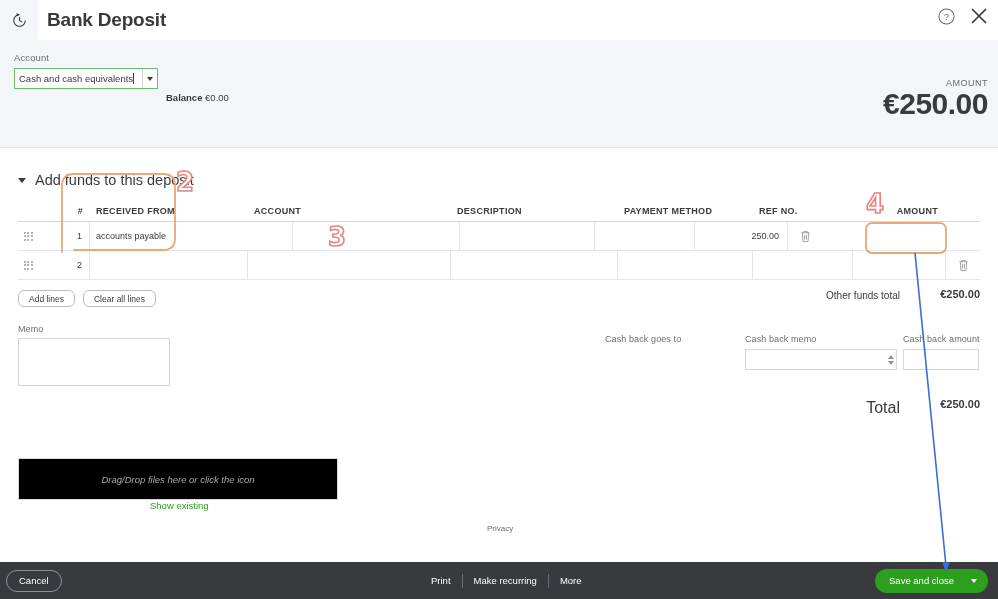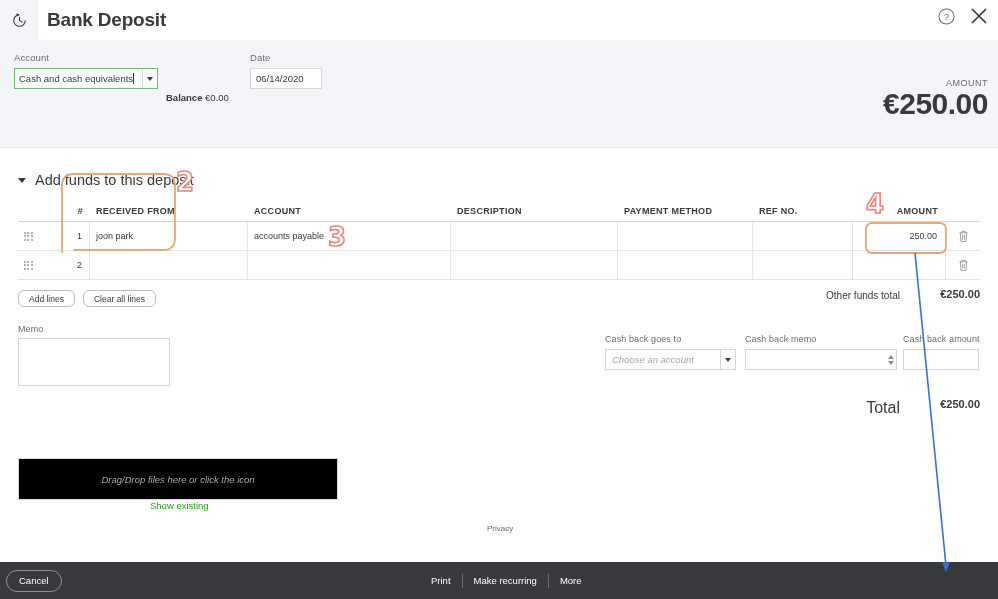--- a/index.html
+++ b/index.html
@@ -373,24 +373,20 @@
         <span class="dd-btn">
           <span class="tri-down"></span>
         </span>
       </div>
     </div>
     <div class="balance-txt">
       <b>Balance</b>
       <span>€0.00</span>
     </div>
 
-    <div class="date-group">
-      <div class="fld-label">Date</div>
-      <div class="date-input">06/14/2020</div>
-    </div>
 
     <div class="amount-block">
       <div class="amount-cap">AMOUNT</div>
       <div class="amount-val">€250.00</div>
     </div>
   </div>
 
   <div class="section-hdr">
     <span class="tri-sec"></span>
     <span class="section-title">Add funds to this deposit</span>
@@ -418,21 +414,20 @@
             <i></i>
             <i></i>
             <i></i>
             <i></i>
             <i></i>
             <i></i>
             <i></i>
           </span>
       </div>
       <div class="cell c-num">1</div>
-      <div class="cell c-recv">joon park</div>
       <div class="cell c-acct">accounts payable</div>
       <div class="cell c-desc"></div>
       <div class="cell c-pay"></div>
       <div class="cell c-ref"></div>
       <div class="cell c-amt">250.00</div>
       <div class="cell c-trash">
         <svg width="11" height="13" viewBox="0 0 12 14">
           <path d="M1.5 3 h9 M4 3 V1.6 h4 V3 M2.6 3 l0.6 9.4 h5.6 L9.4 3" fill="none" stroke="#8d9096" stroke-width="0.9"></path>
           <path d="M5 5.2 V10.4 M7 5.2 V10.4" stroke="#8d9096" stroke-width="0.9"></path>
         </svg>
@@ -477,26 +472,20 @@
   <div class="otherfunds-lbl">Other funds total</div>
   <div class="otherfunds-val">€250.00</div>
 
   <div class="memo-group">
     <div class="fld-label">Memo</div>
     <div class="memo-box"></div>
   </div>
 
   <div class="cb-goes">
     <div class="fld-label">Cash back goes to</div>
-    <div class="cb-select">
-      <span class="ph">Choose an account</span>
-      <span class="dd-btn">
-        <span class="tri-down"></span>
-      </span>
-    </div>
   </div>
 
   <div class="cb-memo">
     <div class="fld-label">Cash back memo</div>
     <div class="cb-memo-input">
       <span class="spinner">
         <span class="spin-up"></span>
         <span class="spin-dn"></span>
       </span>
     </div>
@@ -519,20 +508,27 @@
 
   <div class="footer">
     <div class="cancel-btn">Cancel</div>
     <div class="footer-center">
       <span class="f-link">Print</span>
       <span class="f-sep"></span>
       <span class="f-link">Make recurring</span>
       <span class="f-sep"></span>
       <span class="f-link">More</span>
     </div>
+    <div class="save-btn">
+      <span class="lbl">Save and close</span>
+      <span class="split"></span>
+      <span class="arr">
+        <span class="tri-white"></span>
+      </span>
+    </div>
   </div>
 
   <div class="anno-layer">
     <svg width="998" height="599" viewBox="0 0 998 599">
 
       <path d="M62 252 L62 186 Q62 174 74 174 L163 174 Q175 174 175 186 L175 238 Q175 250 163 250 L74 250" fill="none" stroke="#e8a878" stroke-width="1.8" stroke-linecap="round"></path>
 
       <rect x="866" y="223" width="80" height="30" rx="6" ry="6" fill="none" stroke="#e8a878" stroke-width="1.8"></rect>
 
       <path d="M915 253 L946 566" fill="none" stroke="#3b6fd4" stroke-width="1.6"></path>

